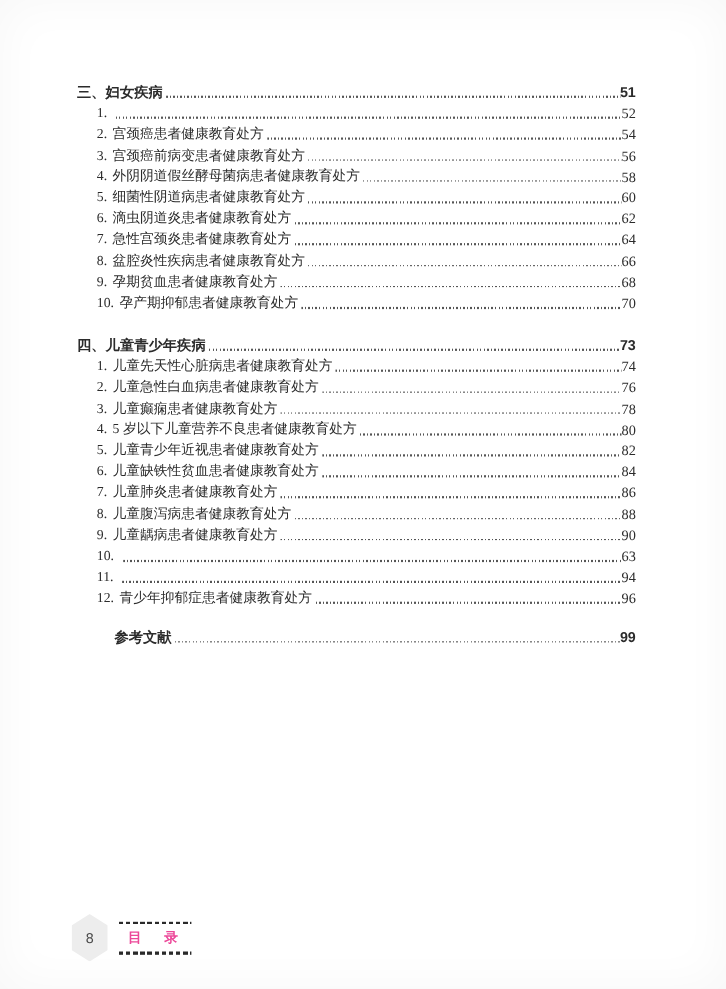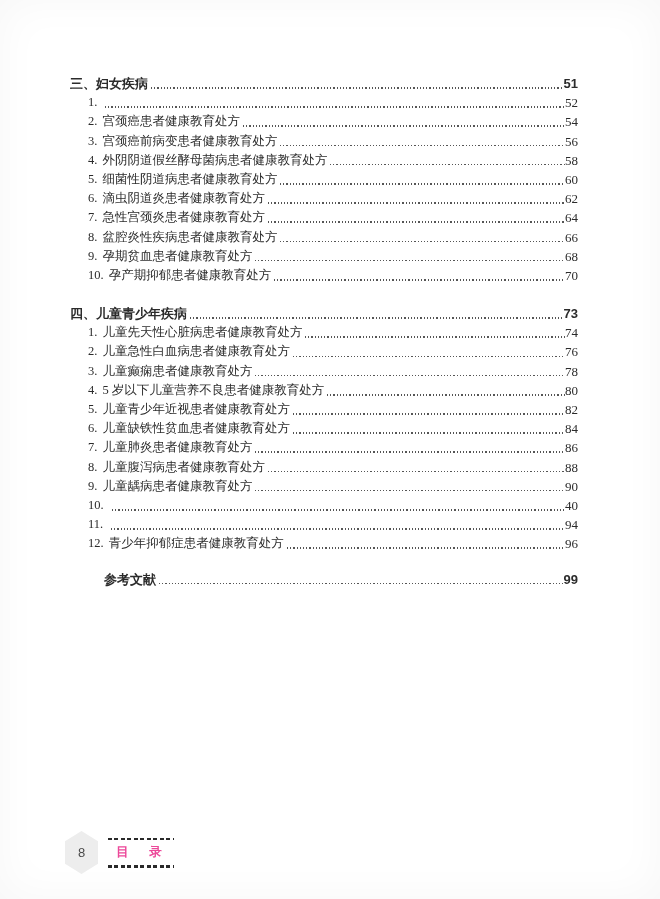--- a/index.html
+++ b/index.html
@@ -207,21 +207,21 @@
         </div>
         <div class="row item">
           <span class="num">9.</span>
           <span class="t">儿童龋病患者健康教育处方</span>
           <span class="leader"></span>
           <span class="pg">90</span>
         </div>
         <div class="row item">
           <span class="num">10.</span>
           <span class="leader"></span>
-          <span class="pg">40</span>
+          <span class="pg">63</span>
         </div>
         <div class="row item">
           <span class="num">11.</span>
           <span class="leader"></span>
           <span class="pg">94</span>
         </div>
         <div class="row item">
           <span class="num">12.</span>
           <span class="t">青少年抑郁症患者健康教育处方</span>
           <span class="leader"></span>

